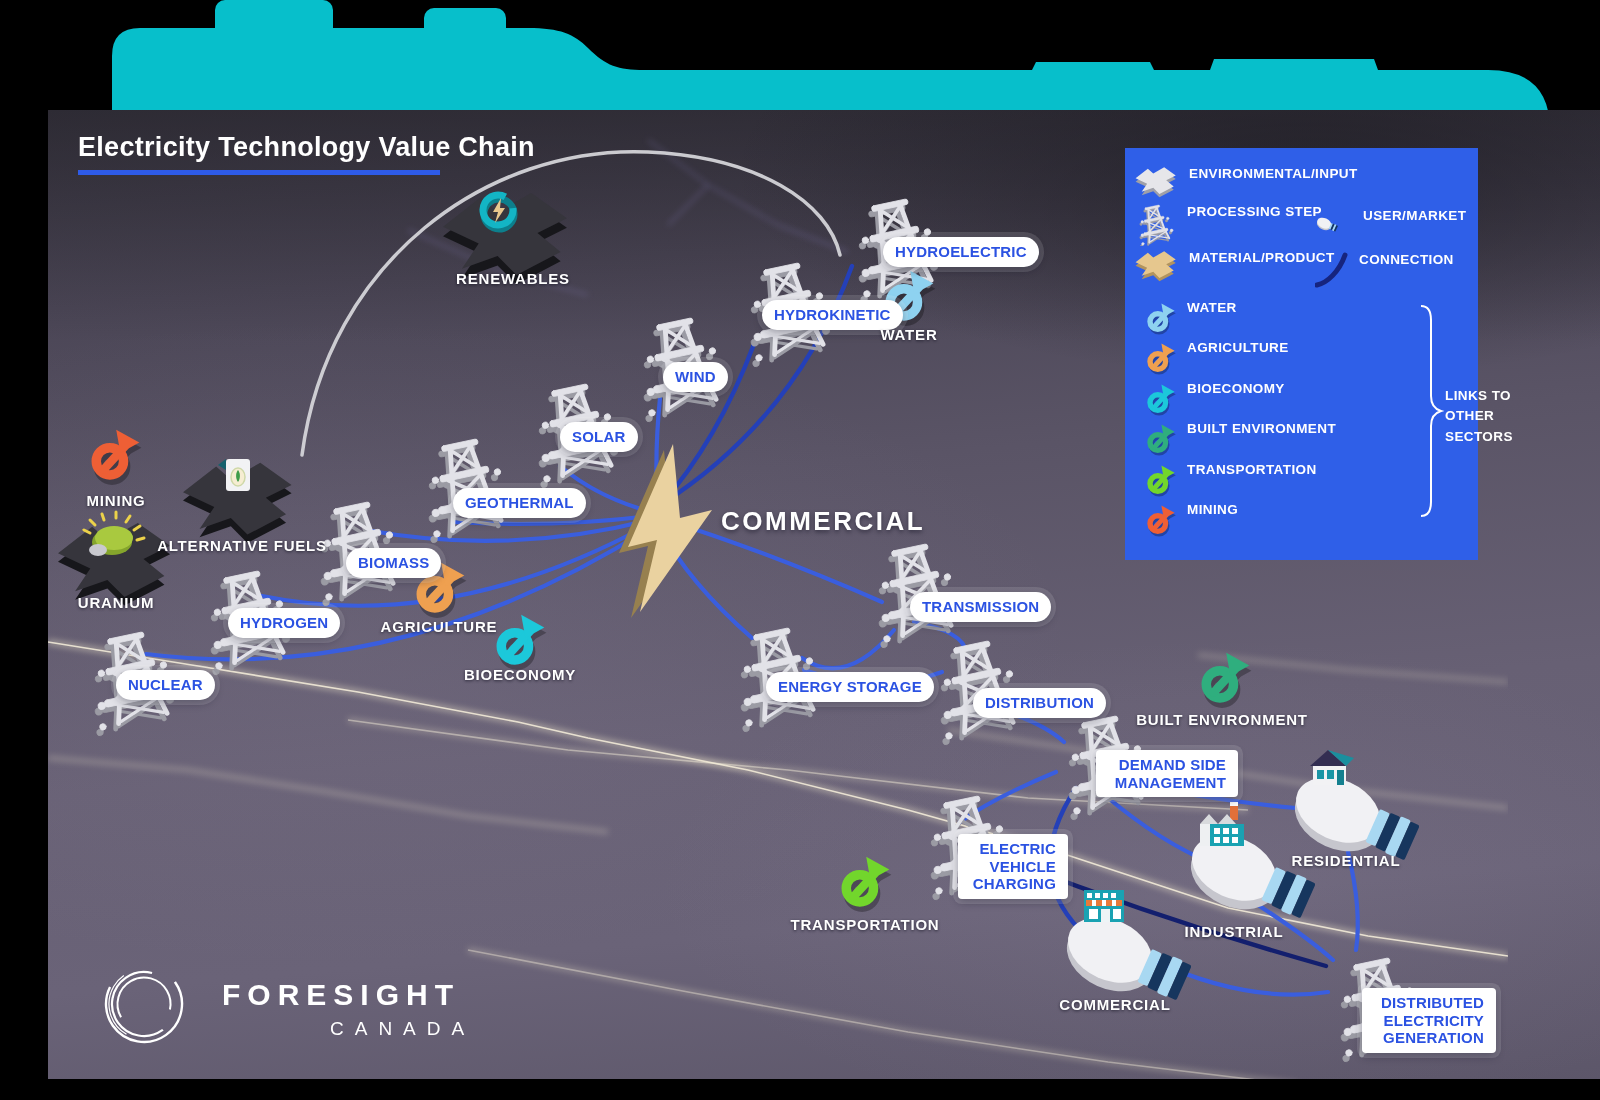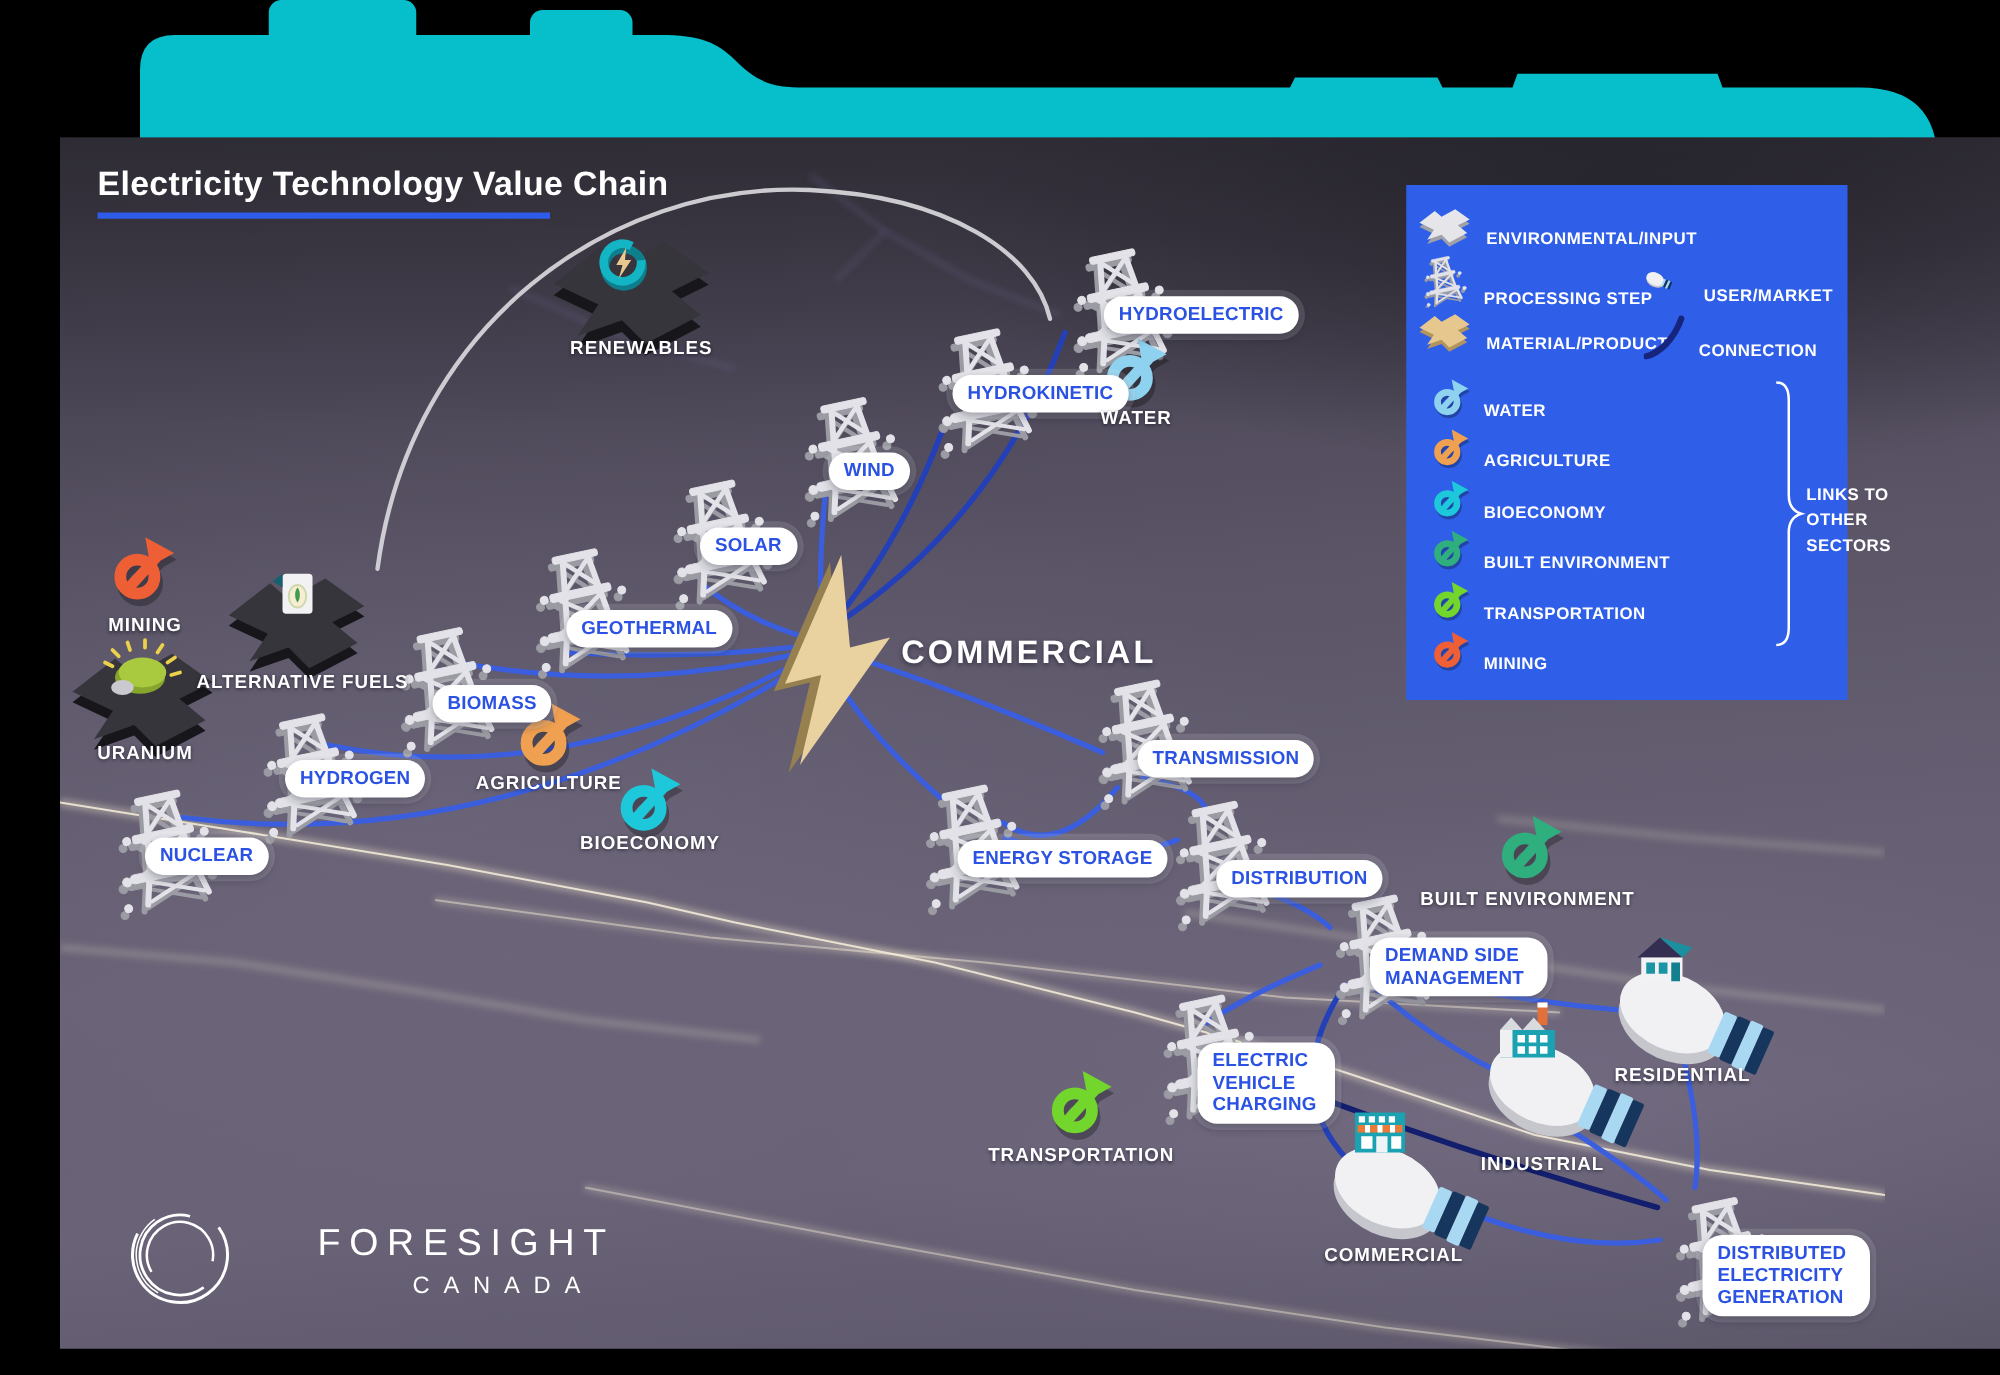--- a/index.html
+++ b/index.html
@@ -16,34 +16,34 @@
       linear-gradient(175deg,#3d3a46 0%,#4b4656 18%,#5a5466 38%,#676074 62%,#6a6378 80%,#5c5669 100%);}
   #scene{position:absolute;left:0;top:0;}
   
   .title-wrap{position:absolute;left:30px;top:22px;}
   .title{color:#fff;font-size:27px;font-weight:700;letter-spacing:.3px;}
   .title-underline{width:362px;height:5px;background:#2e5be8;margin-top:7px;}
   
   .pill{position:absolute;background:#fff;color:#2b52e2;font-weight:700;font-size:15px;
     line-height:1.18;padding:6px 12px;border-radius:15px;letter-spacing:.2px;white-space:nowrap;
     box-shadow:0 0 0 5px rgba(255,255,255,.13),0 3px 8px rgba(15,15,35,.4);}
-  .pill.multi{white-space:normal;border-radius:16px;}
+  .pill.multi{white-space:normal;border-radius:4px;text-align:right;}
   .maplabel{position:absolute;transform:translateX(-50%);color:#fff;font-weight:700;font-size:15px;
     letter-spacing:.8px;white-space:nowrap;text-shadow:0 1px 3px rgba(10,10,25,.65);}
   .electricity{position:absolute;color:#fff;font-weight:700;font-size:26px;letter-spacing:2.5px;
     text-shadow:0 2px 4px rgba(10,10,25,.5);}
   
   #legend{position:absolute;left:1077px;top:38px;width:353px;height:412px;background:#2f5fe8;}
-  .lrow{position:absolute;display:flex;align-items:flex-end;gap:10px;color:#fff;font-weight:700;
+  .lrow{position:absolute;display:flex;align-items:flex-start;gap:10px;color:#fff;font-weight:700;
     font-size:13.5px;letter-spacing:.4px;white-space:nowrap;}
   .lnote{position:absolute;left:320px;top:238px;width:116px;color:#fff;font-weight:700;
     font-size:13.5px;letter-spacing:.4px;line-height:1.5;}
   
   #logo{position:absolute;left:48px;top:840px;width:330px;height:110px;color:#fff;}
-  #logo .name{position:absolute;left:126px;top:28px;font-size:30px;font-weight:400;letter-spacing:7px;margin-left:32px;}
+  #logo .name{position:absolute;left:126px;top:28px;font-size:30px;font-weight:700;letter-spacing:7px;}
   #logo .country{position:absolute;left:186px;top:68px;font-size:19px;font-weight:400;letter-spacing:11px;margin-left:48px;}
   
   .ln{fill:none;stroke:#3a5ede;stroke-width:4.2;stroke-linecap:round;}
   .lnd{fill:none;stroke:#2440b8;stroke-width:4.4;stroke-linecap:round;}
   .lnn{fill:none;stroke:#131f6e;stroke-width:4.4;stroke-linecap:round;}
   .arc{fill:none;stroke:#d8d8dc;stroke-width:3.5;opacity:.92;stroke-linecap:round;}
   .sg{fill:none;stroke:#f2e9ce;stroke-width:5;opacity:.5;filter:url(#glow);}
   .sf{fill:none;stroke:#f7f0dc;stroke-width:1.6;opacity:.85;}
   .pt{fill:none;stroke:#8f86c9;stroke-width:1.4;opacity:.5;filter:url(#glow);}
   .tmain{color:#e2e2e8;}

